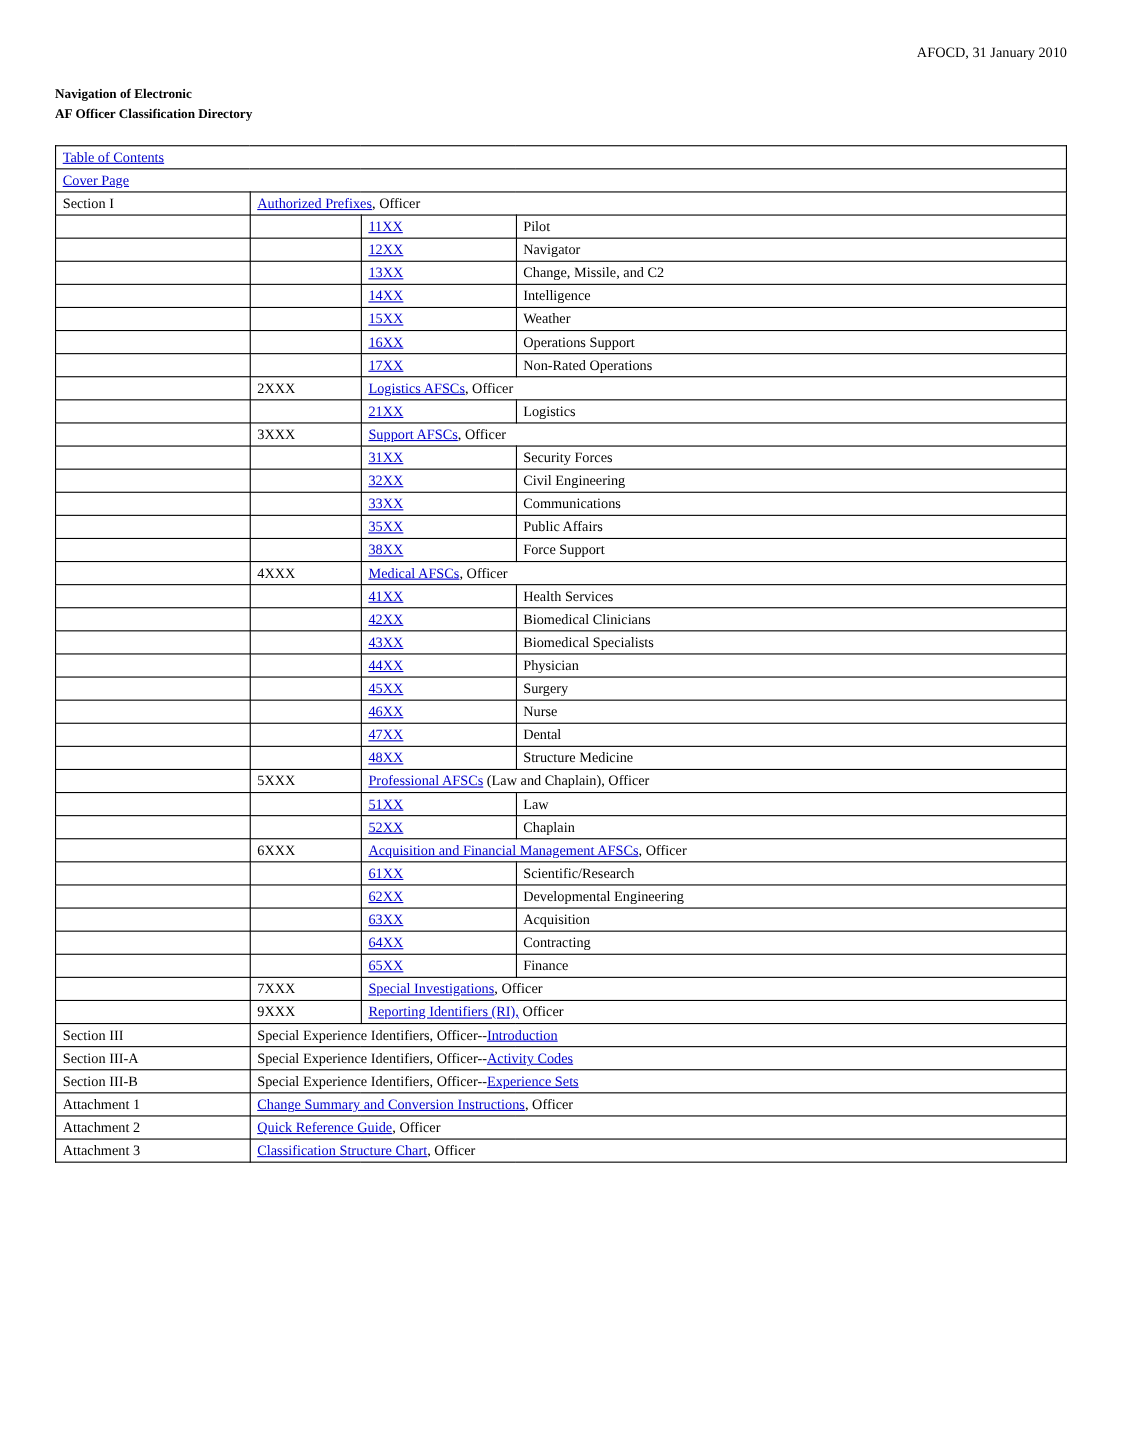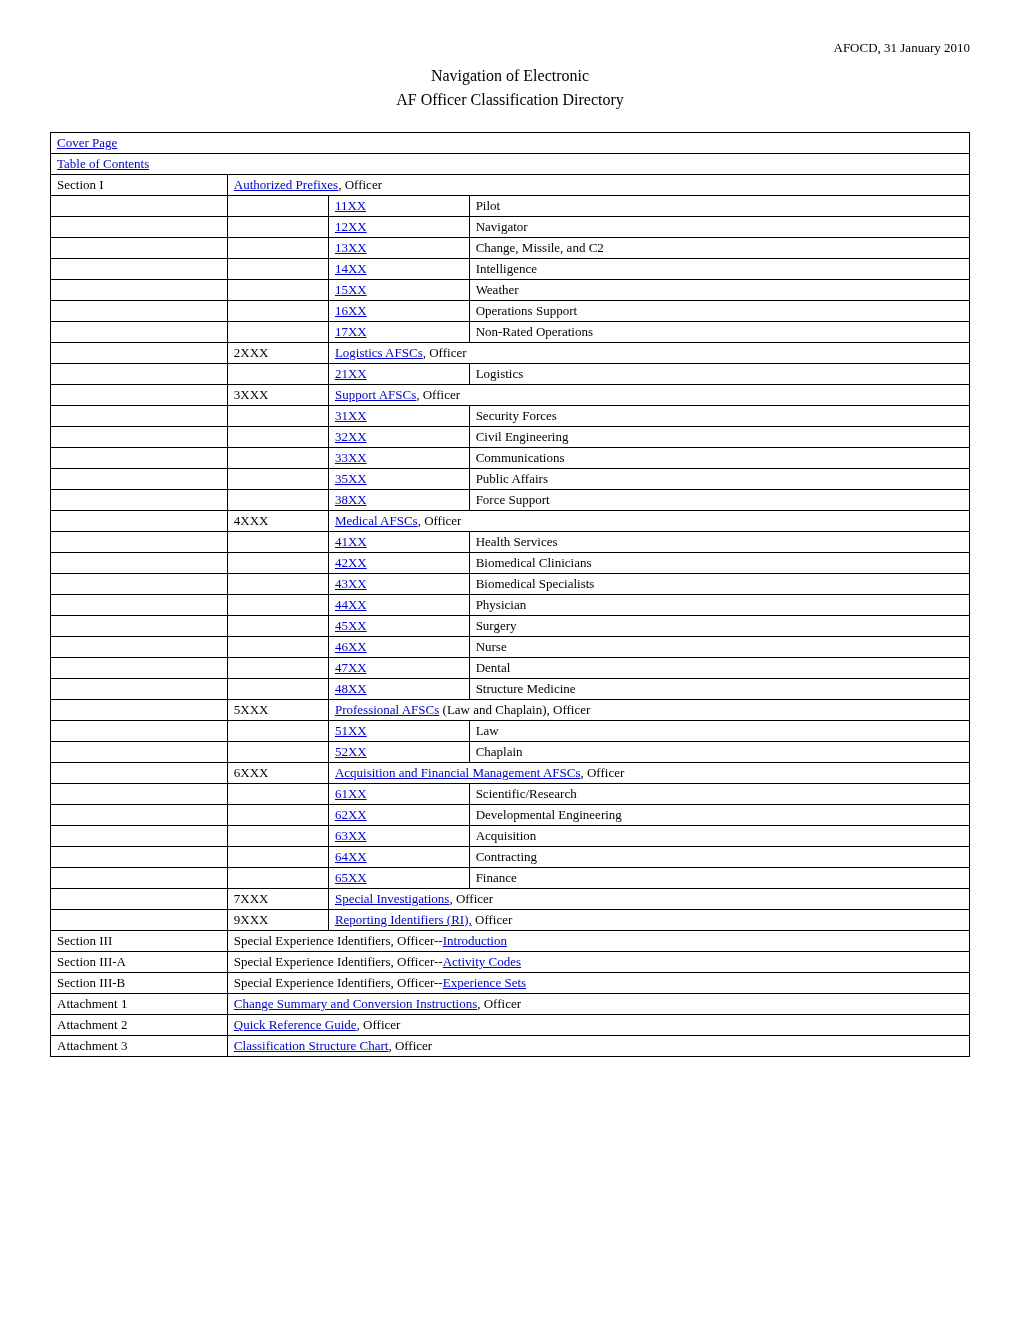--- a/index.html
+++ b/index.html
@@ -8,26 +8,25 @@
       font-size: 13px;
       background: #fff;
       color: #000;
       padding: 40px 50px;
       width: 1020px;
       min-height: 1320px;
     }
     .header-right {
       text-align: right;
       font-size: 13px;
-      margin-bottom: 8px;
+      margin-bottom: 20px;
     }
     .page-title {
-      text-align: center;
-      font-weight: normal;
-      font-size: 16px;
+      font-weight: bold;
+      font-size: 12px;
       margin-bottom: 20px;
       line-height: 1.5;
     }
     .nav-table {
       width: 100%;
       border-collapse: collapse;
       border: 1px solid #000;
     }
     .nav-table td {
       border: 1px solid #000;
@@ -50,27 +49,27 @@
 <div class="page-title">
   <div>Navigation of Electronic</div>
   <div>AF Officer Classification Directory</div>
 </div>
 
 <table class="nav-table">
   <tbody>
 
     <tr>
       <td colspan="4">
+        <a href="#">Table of Contents</a>
+      </td>
+    </tr>
+
+    <tr>
+      <td colspan="4">
         <a href="#">Cover Page</a>
-      </td>
-    </tr>
-
-    <tr>
-      <td colspan="4">
-        <a href="#">Table of Contents</a>
       </td>
     </tr>
 
     <tr>
       <td>Section I</td>
       <td colspan="3">
         <a href="#">Authorized Prefixes</a>, <span>Officer</span>
       </td>
     </tr>
 

